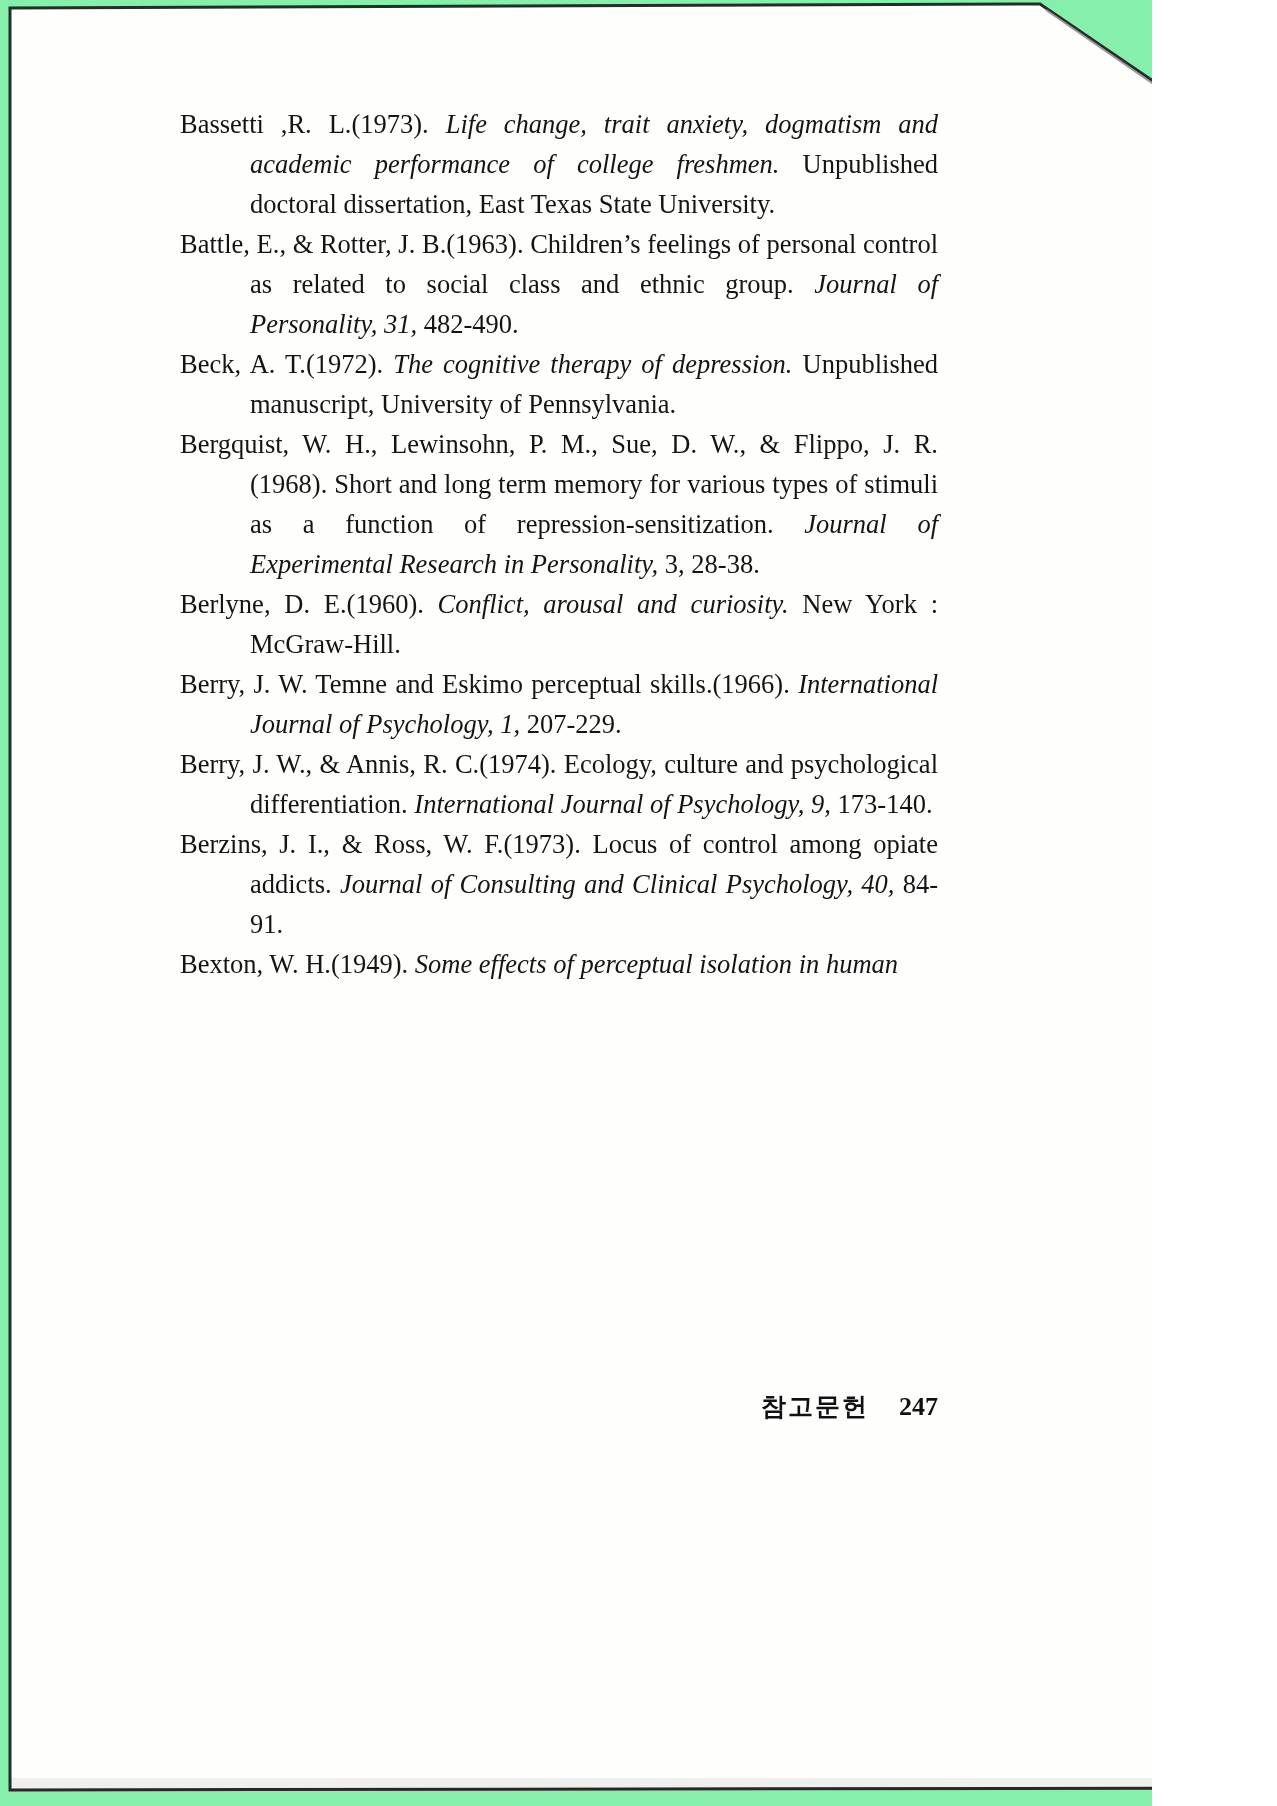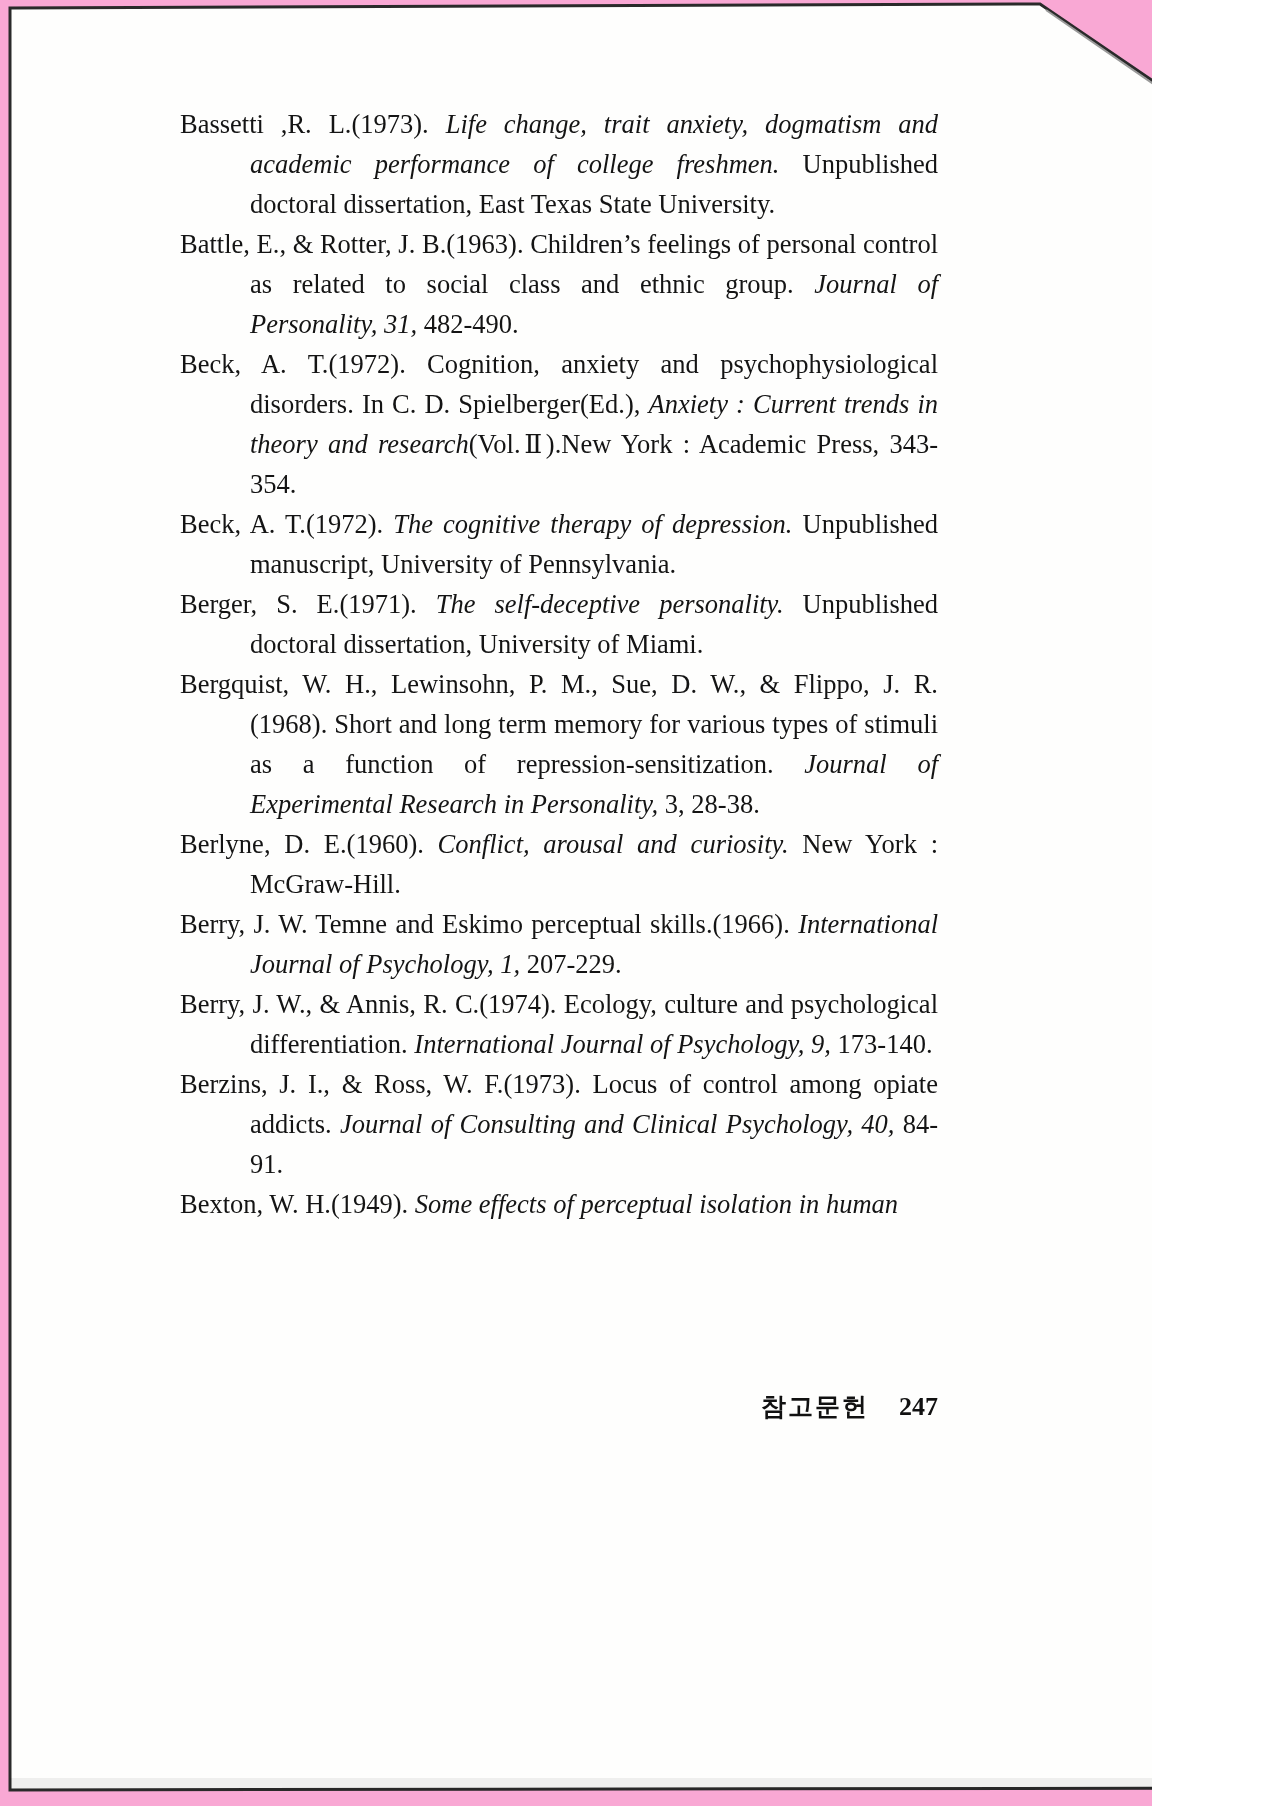--- a/index.html
+++ b/index.html
@@ -4,21 +4,21 @@
 <style>
   html, body {
     margin: 0;
     padding: 0;
     background: #ffffff;
   }
   .scan {
     position: relative;
     width: 1152px;
     height: 1806px;
-    background: #f9a8d4;
+    background: #86efac;
     overflow: hidden;
     font-family: "Liberation Serif", "DejaVu Serif", serif;
     color: #111111;
   }
   .edge-svg {
     position: absolute;
     top: 0; left: 0;
     width: 1277px; height: 1806px;
     z-index: 0;
   }
@@ -74,23 +74,21 @@
 
     <path d="M 1046 10 L 1258 156 L 1258 1782" fill="none" stroke="#9a9a9a" stroke-width="2"></path>
 
     <rect x="1236" y="150" width="30" height="1638" fill="#000000" opacity="0.05"></rect>
     <rect x="10" y="1778" width="1256" height="12" fill="#000000" opacity="0.06"></rect>
   </svg>
 
   <div class="page-body">
       <p class="ref"><span class="roman">Bassetti ,R. L.(1973). </span><span class="italic">Life change, trait anxiety, dogmatism and academic performance of college freshmen.</span><span class="roman"> Unpublished doctoral dissertation, East Texas State University.</span></p>
       <p class="ref"><span class="roman">Battle, E., &amp; Rotter, J. B.(1963). Children’s feelings of personal control as related to social class and ethnic group. </span><span class="italic">Journal of Personality, 31,</span><span class="roman"> 482-490.</span></p>
-      <p class="ref"><span class="roman">Beck, A. T.(1972). Cognition, anxiety and psychophysiological disorders. In C. D. Spielberger(Ed.),  </span><span class="italic">Anxiety : Current trends in theory and research</span><span class="roman">(Vol.Ⅱ).New York : Academic Press, 343-354.</span></p>
       <p class="ref"><span class="roman">Beck, A. T.(1972). </span><span class="italic">The cognitive therapy of depression.</span><span class="roman"> Unpublished manuscript, University of Pennsylvania.</span></p>
-      <p class="ref"><span class="roman">Berger, S. E.(1971). </span><span class="italic">The self-deceptive personality.</span><span class="roman"> Unpublished doctoral dissertation, University of Miami.</span></p>
       <p class="ref"><span class="roman">Bergquist, W. H., Lewinsohn, P. M., Sue, D. W., &amp; Flippo, J. R. (1968). Short and long term memory for various types of stimuli as a function of repression-sensitization. </span><span class="italic">Journal of Experimental Research in Personality,</span><span class="roman"> 3, 28-38.</span></p>
       <p class="ref"><span class="roman">Berlyne, D. E.(1960). </span><span class="italic">Conflict, arousal and curiosity.</span><span class="roman"> New York : McGraw-Hill.</span></p>
       <p class="ref"><span class="roman">Berry, J. W. Temne and Eskimo perceptual skills.(1966). </span><span class="italic">International Journal of Psychology, 1,</span><span class="roman"> 207-229.</span></p>
       <p class="ref"><span class="roman">Berry, J. W., &amp; Annis, R. C.(1974). Ecology, culture and psychological differentiation. </span><span class="italic">International Journal of Psychology, 9,</span><span class="roman"> 173-140.</span></p>
       <p class="ref"><span class="roman">Berzins, J. I., &amp; Ross, W. F.(1973). Locus of control among opiate addicts. </span><span class="italic">Journal of Consulting and Clinical Psychology, 40,</span><span class="roman"> 84-91.</span></p>
       <p class="ref"><span class="roman">Bexton, W. H.(1949). </span><span class="italic">Some effects of perceptual isolation in human</span></p>
     </div>
 
   <div class="footer">
     <span class="footer-label">참고문헌</span><span class="footer-page">247</span>

